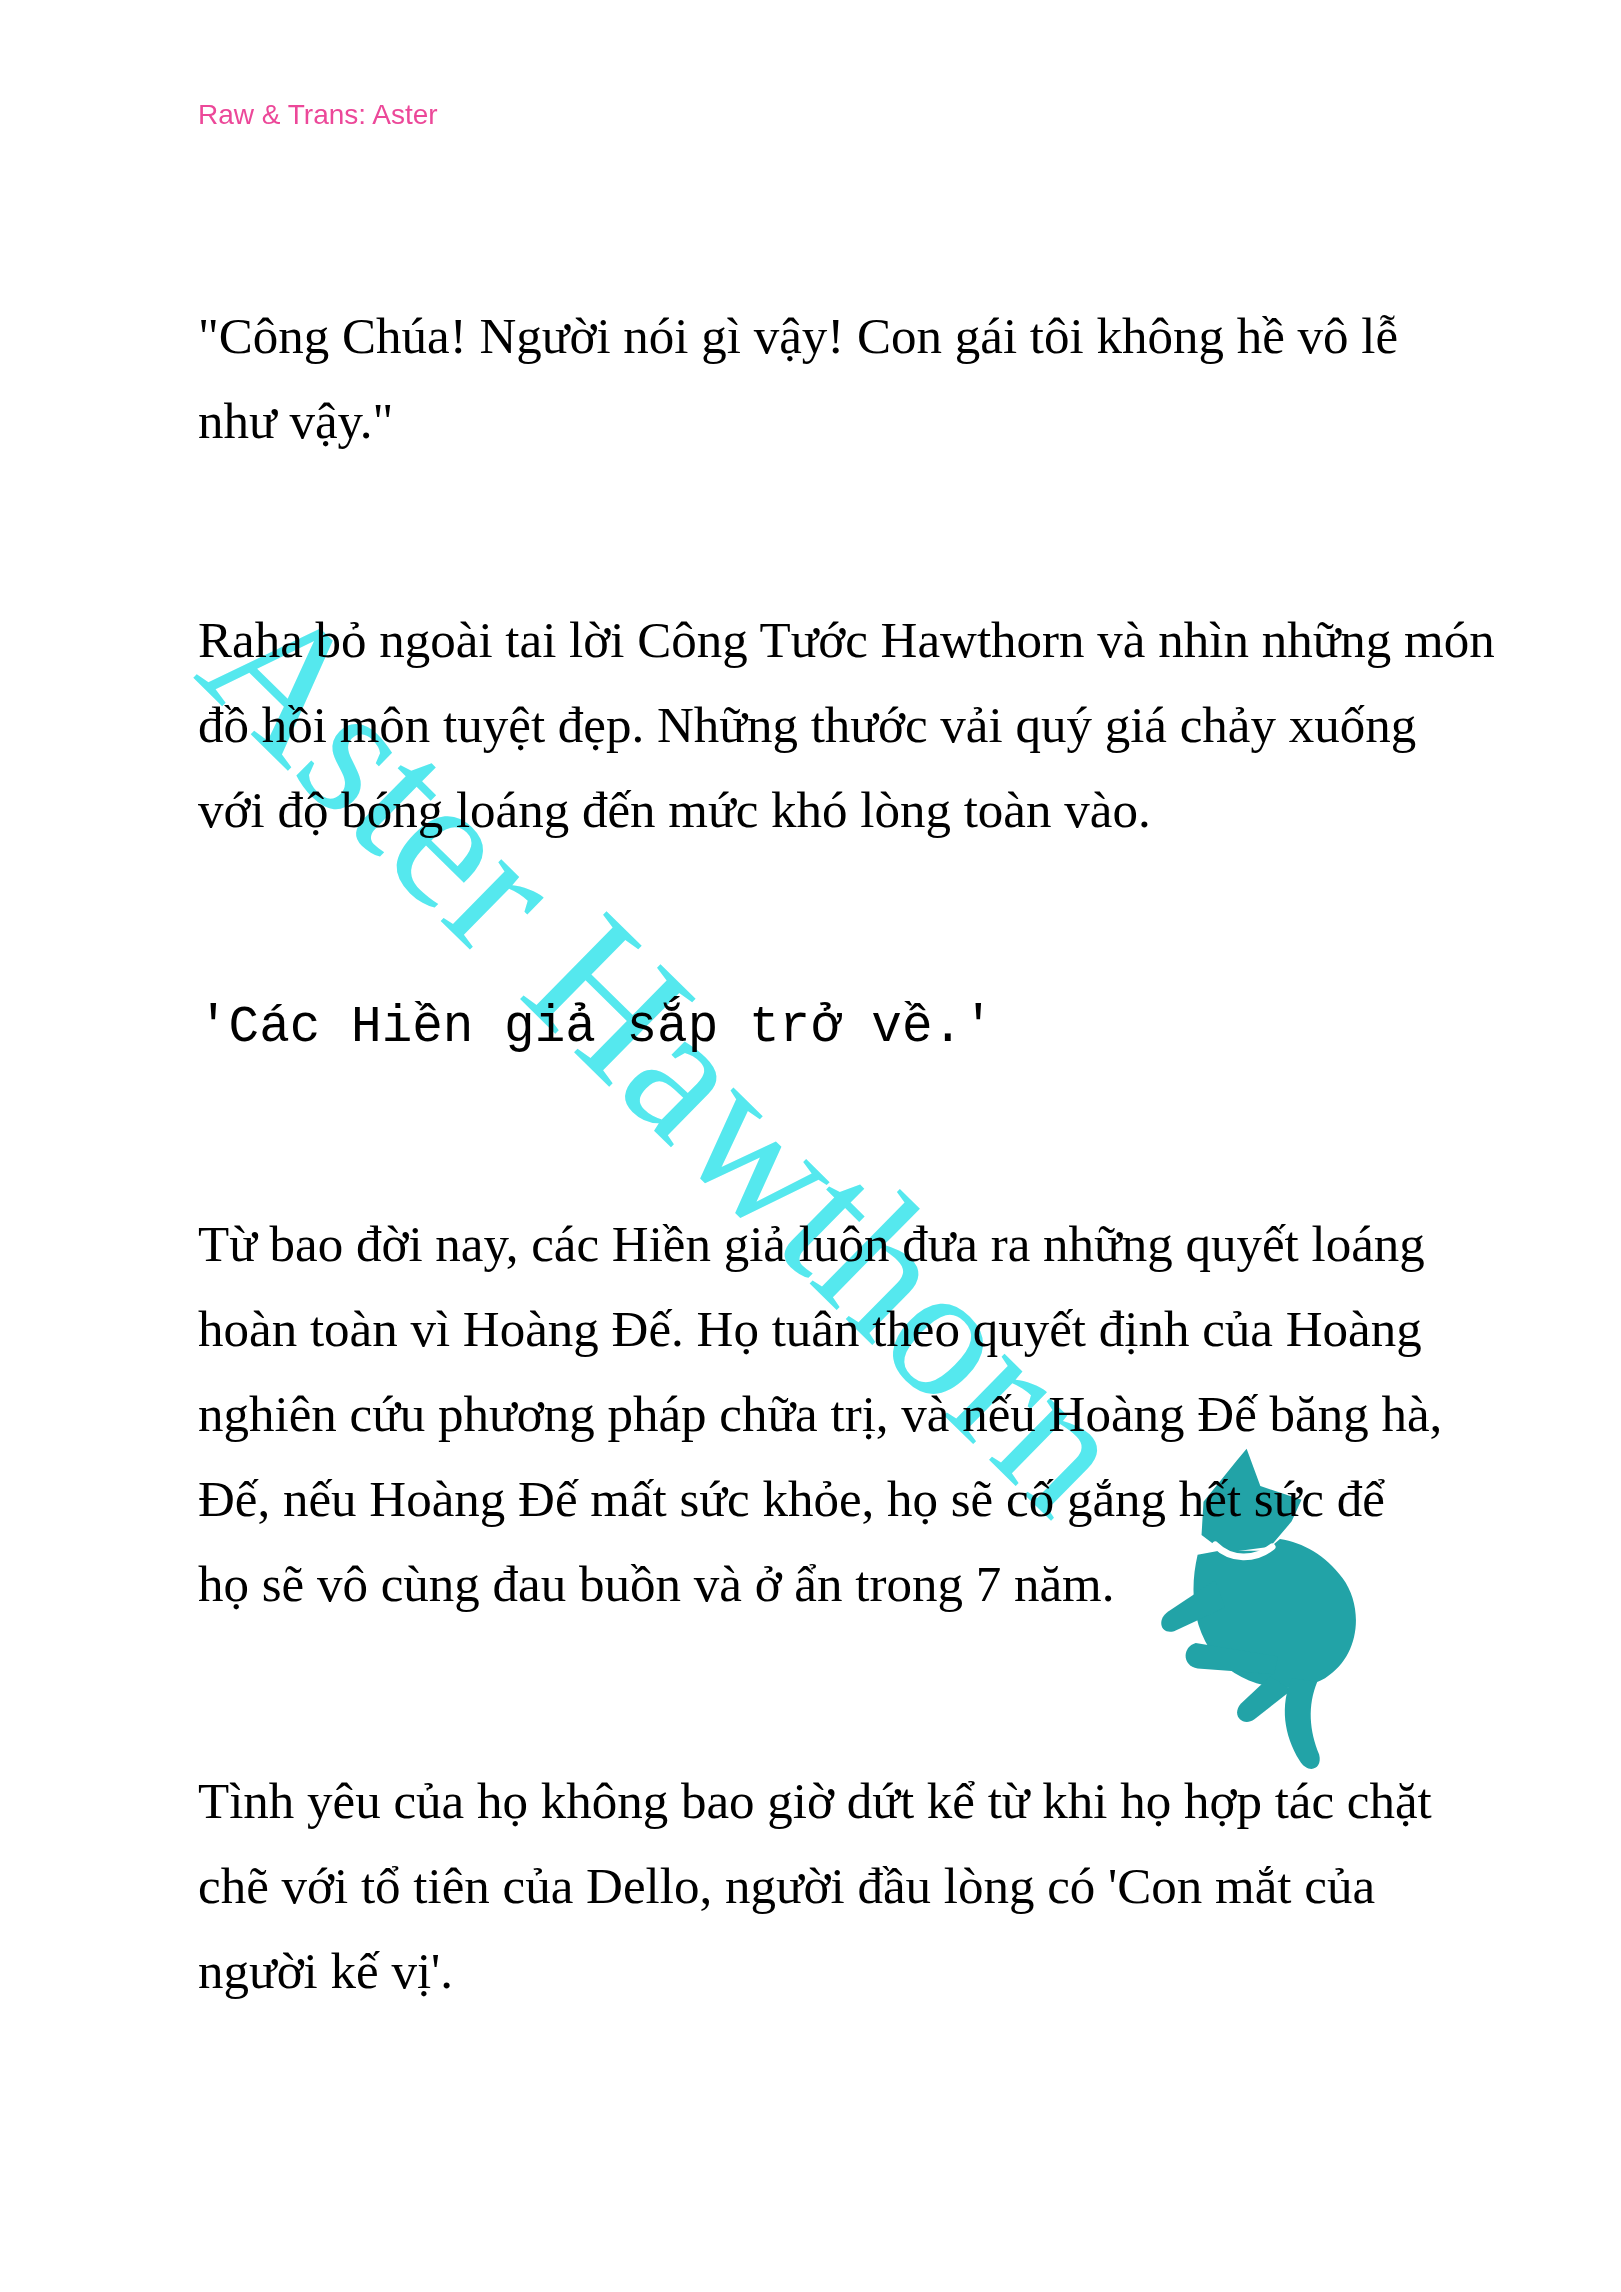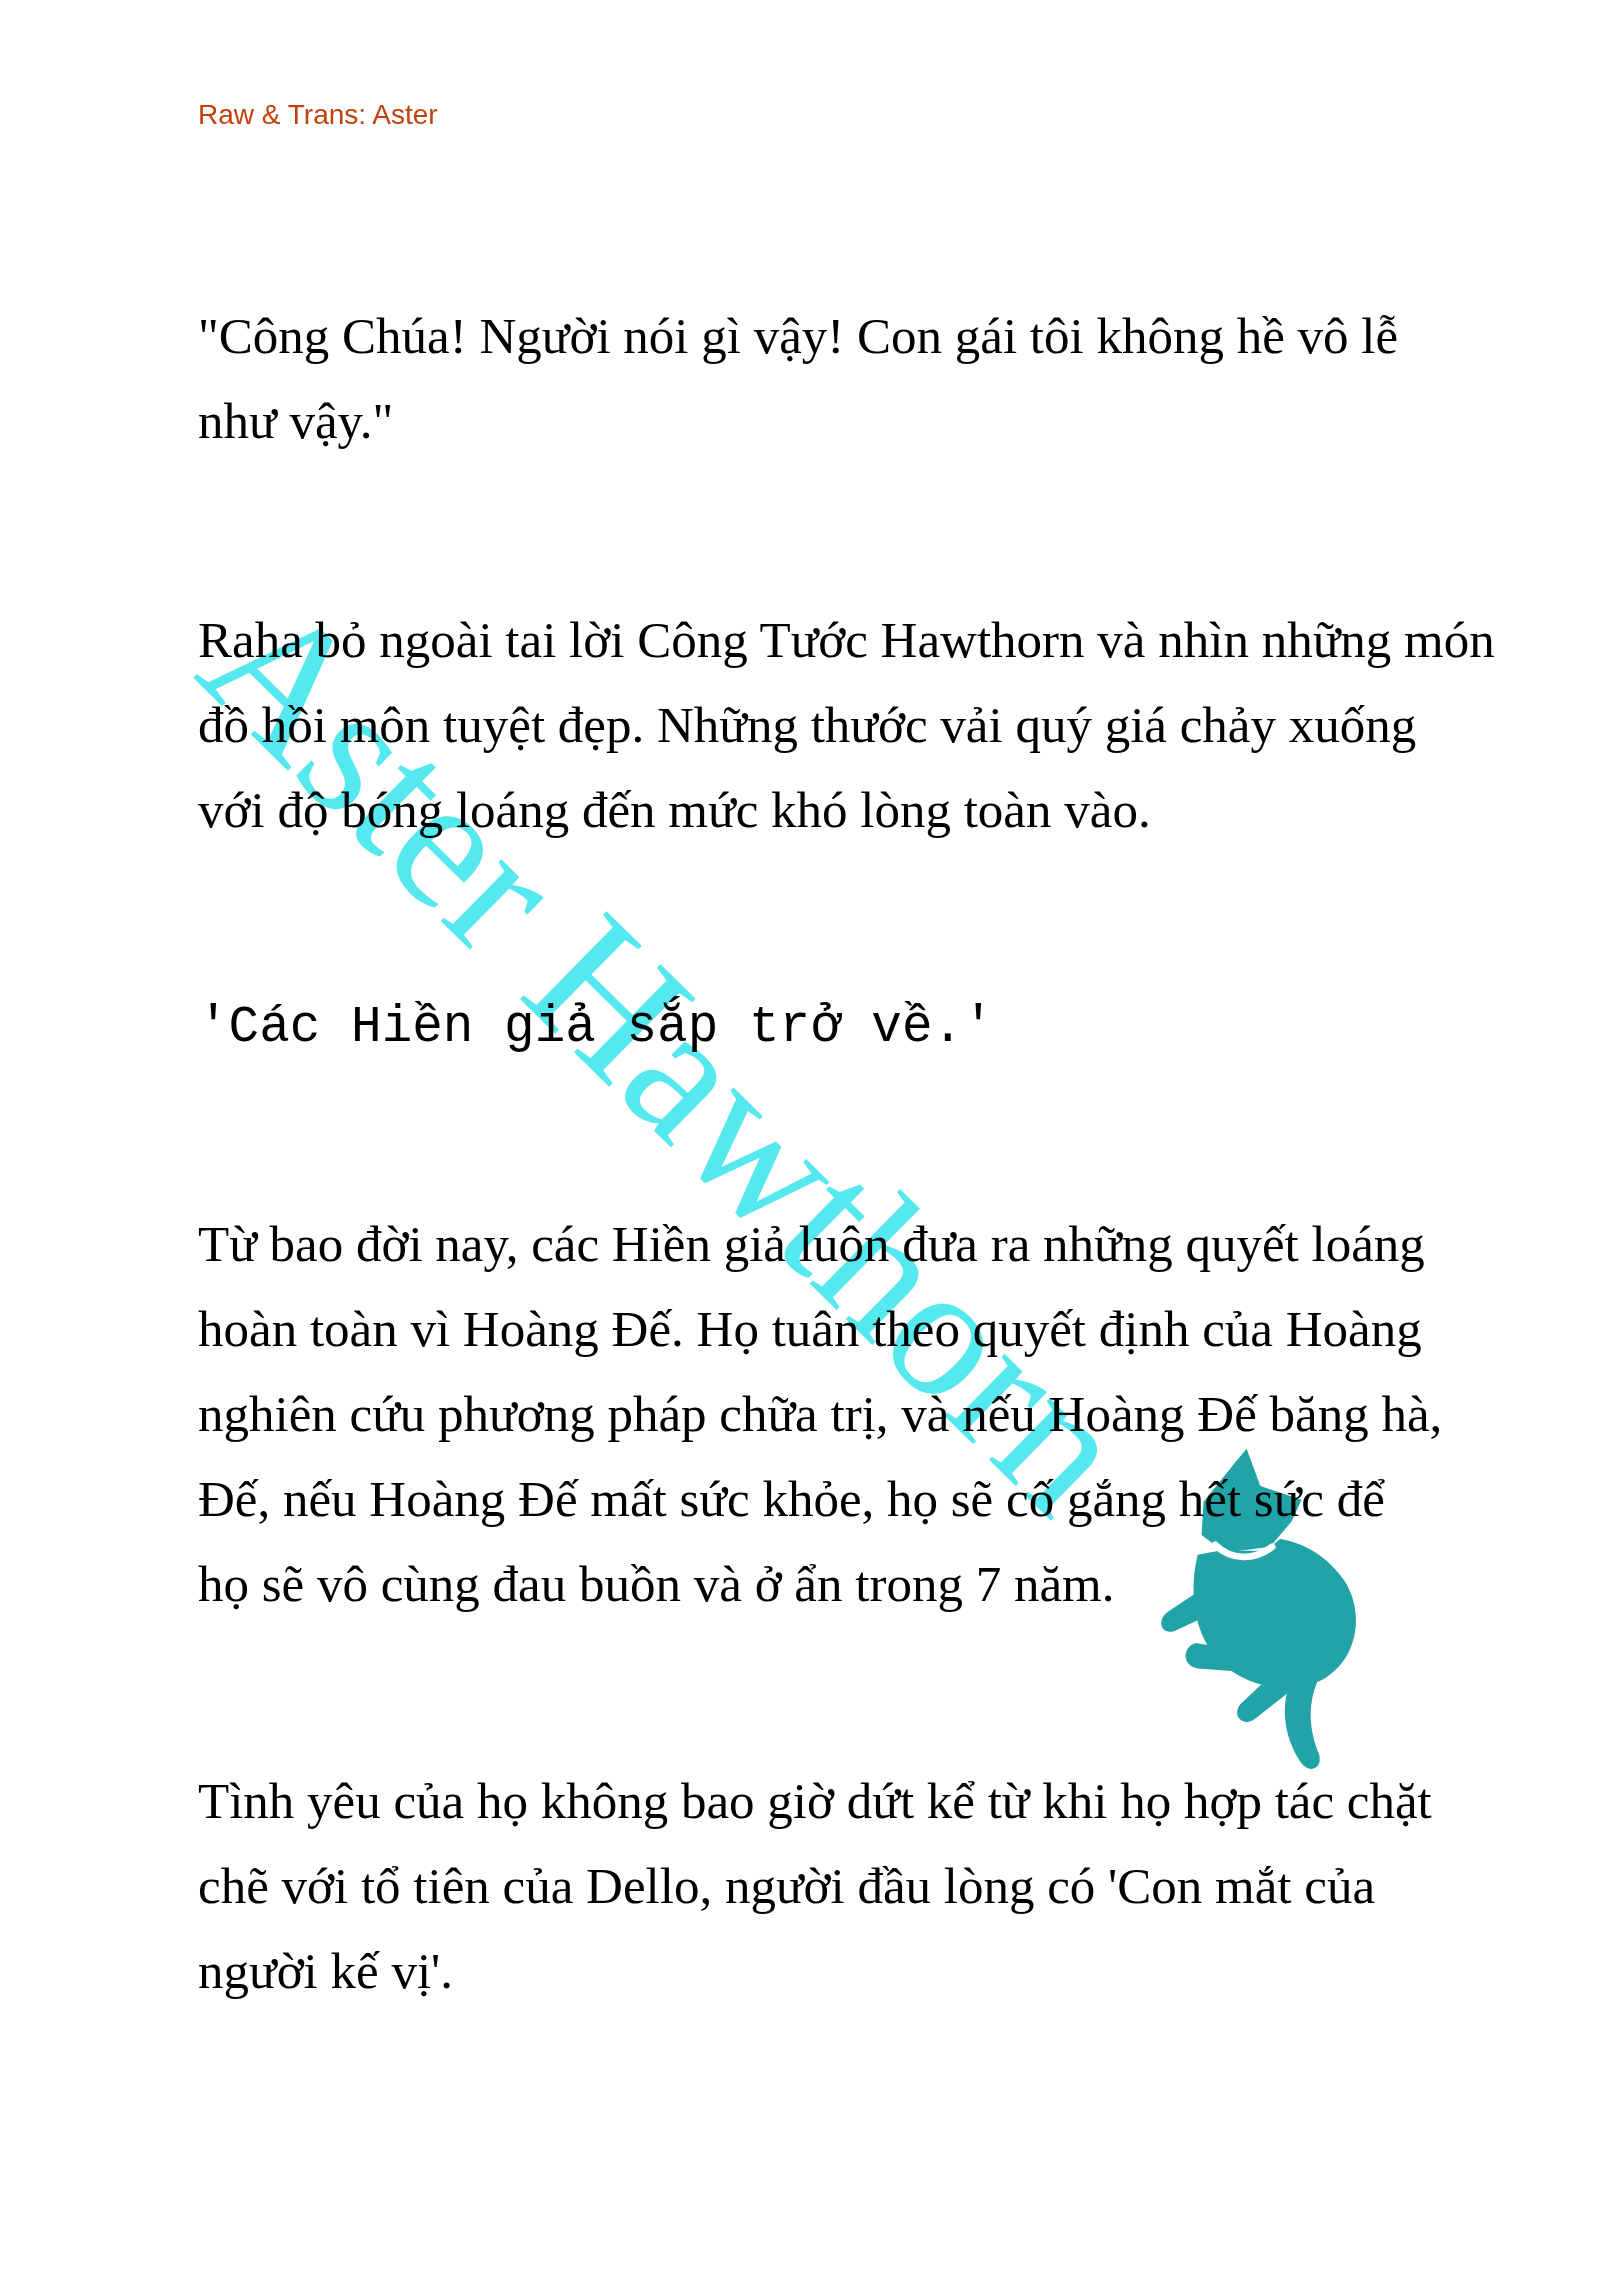--- a/index.html
+++ b/index.html
@@ -2,21 +2,21 @@
 <html><head>
 <meta charset="utf-8">
 <style>
   html, body { margin: 0; padding: 0; background: #ffffff; }
   body { width: 1621px; height: 2293px; position: relative; overflow: hidden; }
   .page { position: absolute; left: 0; top: 0; width: 1621px; height: 2293px; background: #ffffff; }
   .overlay { position: absolute; left: 0; top: 0; width: 1621px; height: 2293px; z-index: 1; }
   .header {
     position: absolute; left: 198px; top: 98px; z-index: 2;
     font-family: "Liberation Sans", sans-serif; font-size: 28px; line-height: 33px;
-    color: #c2410c; white-space: nowrap;
+    color: #ec4899; white-space: nowrap;
   }
   .para {
     position: absolute; left: 198px; z-index: 2; margin: 0;
     font-family: "Liberation Serif", serif; font-size: 51px; line-height: 85px;
     color: #000000;
   }
   .line { display: block; white-space: nowrap; height: 85px; }
   .watermark-text { font-family: "Liberation Serif", serif; font-size: 192px; }
 </style>
 </head>

